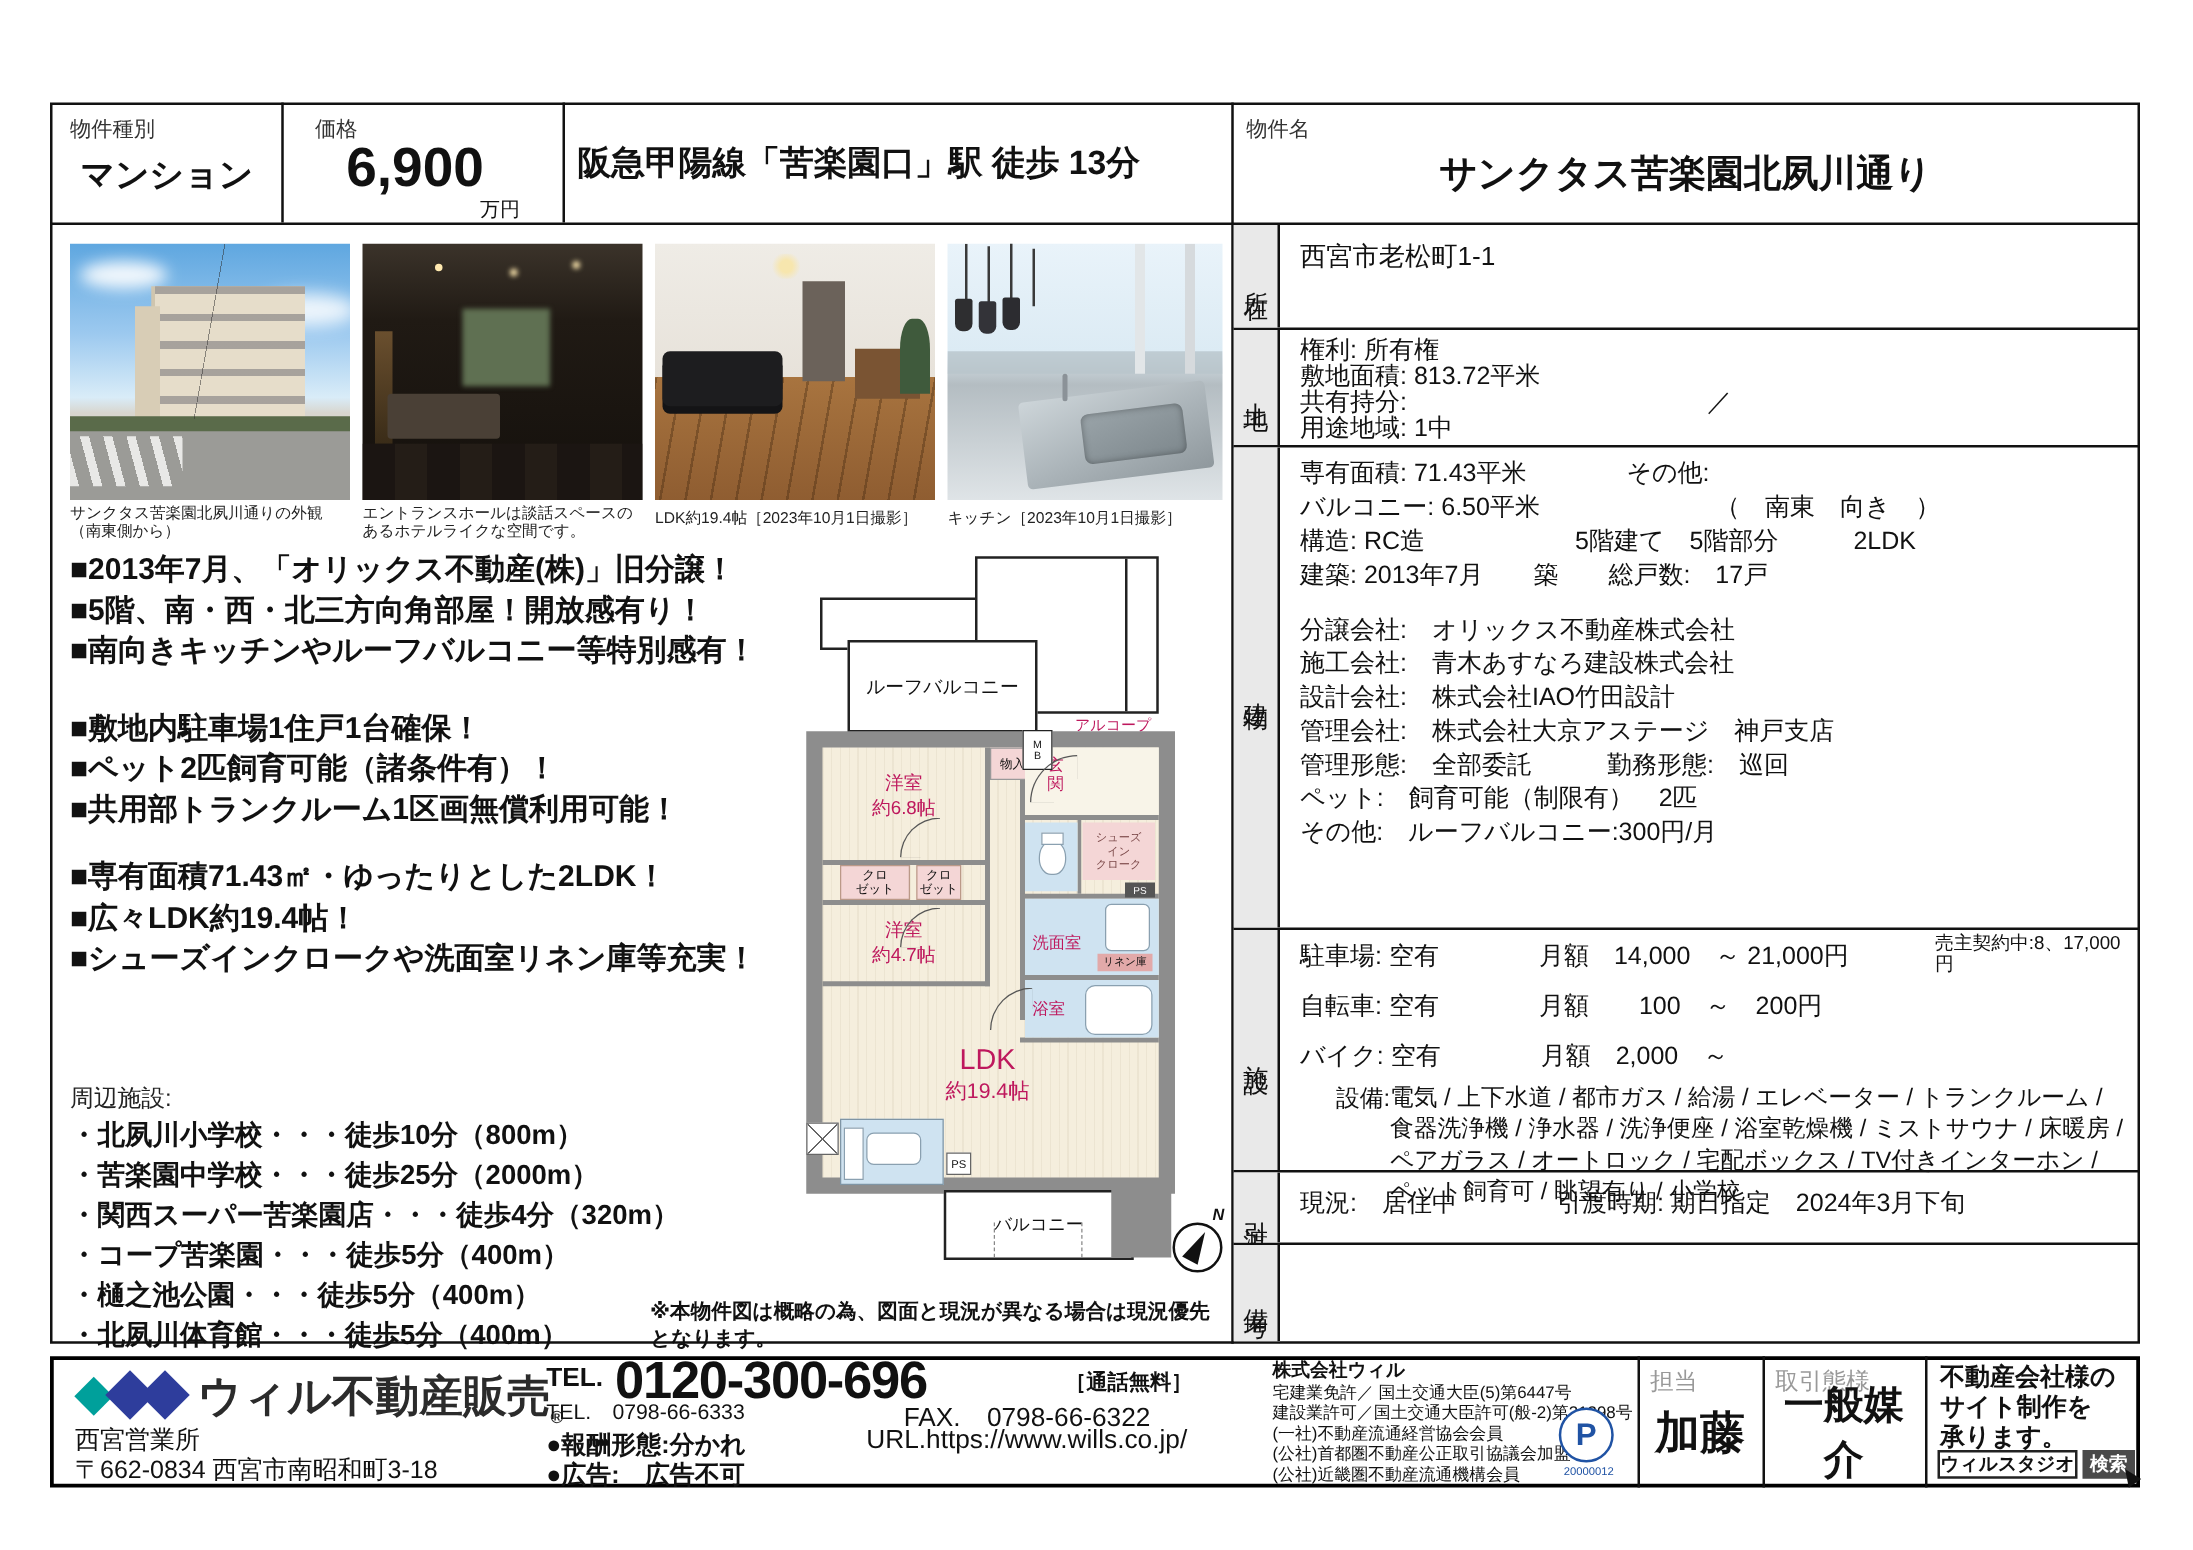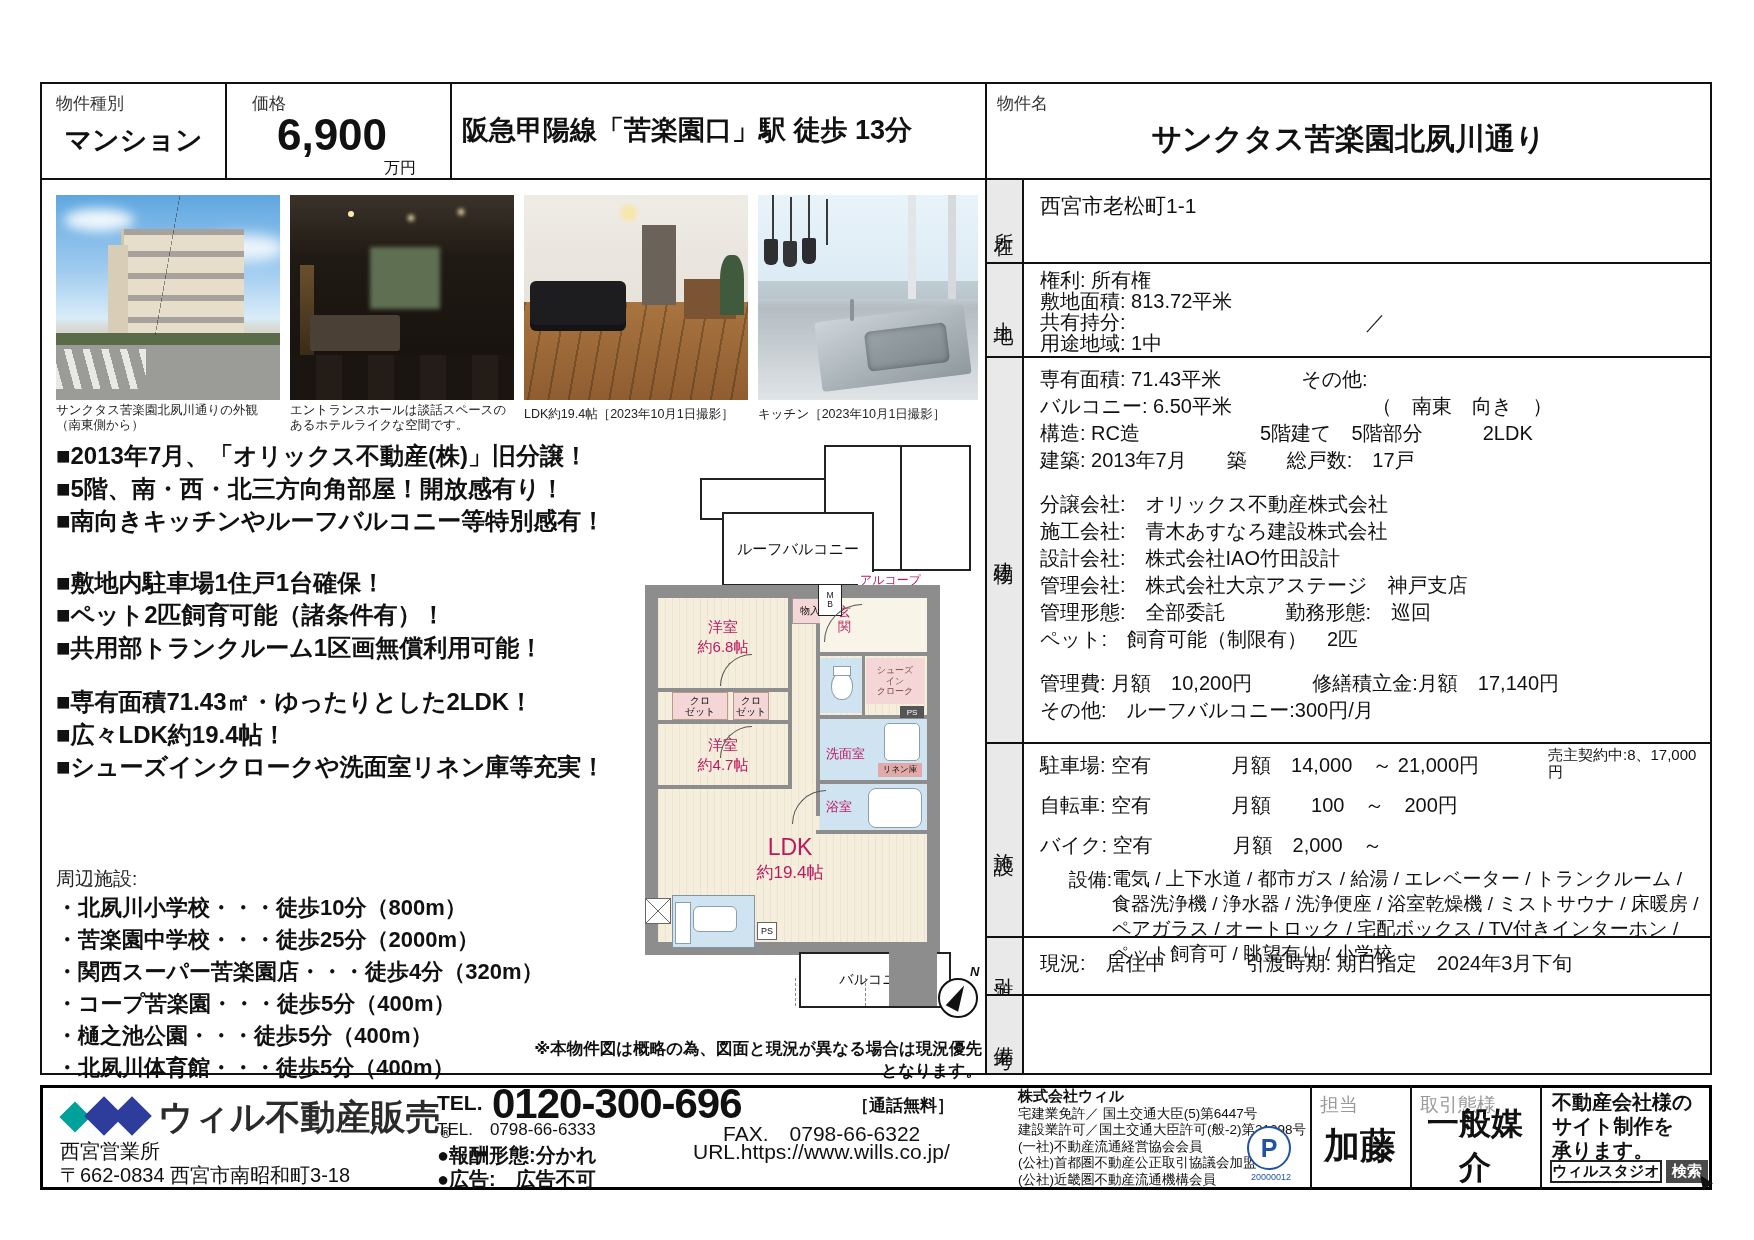--- a/index.html
+++ b/index.html
@@ -16,21 +16,21 @@
   .lbl-cell{background:#e9e9e9;border-right:2px solid #111;writing-mode:vertical-rl;display:flex;align-items:center;justify-content:center;font-size:20px;letter-spacing:4px;}
   .info-line{font-size:20px;line-height:27px;white-space:pre-wrap;}
   .hl{font-weight:bold;font-size:24px;line-height:32.5px;}
   .nearby-item{font-weight:bold;font-size:22px;line-height:32px;}
   .cap{font-size:12.5px;line-height:14.5px;color:#222;}
   
   .plan-wall{background:#8d8d8d;}
   .room-cream{background:#f5eedd;background-image:repeating-linear-gradient(90deg,rgba(120,100,60,.07) 0 1px,transparent 1px 7px);}
   .pink{background:#f4d6d6;}
   .blue{background:#cfe3f1;}
-  .outline{background:#fff;border:2px solid #222;margin-left:44px;}
+  .outline{background:#fff;border:2px solid #222;}
   .plan-label{color:#be185d;}
   .arc{border-top:1.3px solid #555;border-left:1.3px solid #555;border-radius:100% 0 0 0;}
   .chip{background:#555;color:#fff;font-size:8px;display:flex;align-items:center;justify-content:center;}
   
   .footer-box{left:40px;top:1085px;width:1672px;height:105px;border:3px solid #000;}
   .diamond{position:absolute;transform:rotate(45deg);}
   .gray-lbl{color:#999;font-size:19px;}
   .search-btn{background:#4a4a4a;color:#fff;font-weight:bold;font-size:15px;display:flex;align-items:center;justify-content:center;}
   .search-field{background:#fff;border:2px solid #222;font-weight:bold;font-size:15px;display:flex;align-items:center;justify-content:center;}
   .photo{overflow:hidden;position:absolute;}
@@ -213,21 +213,21 @@
     <div class="bx" style="left:225px;top:548px;width:0;height:28px;border-left:1.5px dashed #888;"></div>
     <div class="bx" style="left:295px;top:548px;width:0;height:28px;border-left:1.5px dashed #888;"></div>
     <div class="bx plan-wall" style="left:319px;top:518px;width:48px;height:58px;"></div>
 
     <div class="bx" style="left:368px;top:548px;width:40px;height:40px;border:2px solid #111;border-radius:50%;background:#fff;">
       <div class="abs" style="left:11px;top:4px;width:0;height:0;border-left:7px solid transparent;border-right:7px solid transparent;border-bottom:26px solid #111;transform:rotate(28deg);"></div>
     </div>
     <div class="bx" style="left:400px;top:534px;font-size:13px;font-weight:bold;font-style:italic;">N</div>
   </div>
 
-  <div class="bx" style="left:520px;top:1038px;width:462px;font-size:16.5px;font-weight:bold;text-align:right;">※本物件図は概略の為、図面と現況が異なる場合は現況優先となります。</div>
+  <div class="bx" style="left:520px;top:1038px;width:462px;font-size:16.5px;font-weight:bold;text-align:left;">※本物件図は概略の為、図面と現況が異なる場合は現況優先となります。</div>
 
   <div class="bx hline" style="left:987px;top:262px;width:725px;"></div>
   <div class="bx hline" style="left:987px;top:356px;width:725px;"></div>
   <div class="bx hline" style="left:987px;top:742px;width:725px;"></div>
   <div class="bx hline" style="left:987px;top:936px;width:725px;"></div>
   <div class="bx hline" style="left:987px;top:994px;width:725px;"></div>
 
   <div class="bx lbl-cell" style="left:987px;top:180px;width:37px;height:82px;">所在</div>
   <div class="bx lbl-cell" style="left:987px;top:264px;width:37px;height:92px;">土地</div>
   <div class="bx lbl-cell" style="left:987px;top:358px;width:37px;height:384px;">建物</div>
@@ -248,21 +248,20 @@
     <div class="info-line">専有面積: 71.43平米　　　　その他:</div>
     <div class="info-line">バルコニー: 6.50平米　　　　　　　（　南東　向き　）</div>
     <div class="info-line">構造: RC造　　　　　　5階建て　5階部分　　　2LDK</div>
     <div class="info-line">建築: 2013年7月　　築　　総戸数:　17戸</div>
     <div class="info-line" style="margin-top:17px;">分譲会社:　オリックス不動産株式会社</div>
     <div class="info-line">施工会社:　青木あすなろ建設株式会社</div>
     <div class="info-line">設計会社:　株式会社IAO竹田設計</div>
     <div class="info-line">管理会社:　株式会社大京アステージ　神戸支店</div>
     <div class="info-line">管理形態:　全部委託　　　勤務形態:　巡回</div>
     <div class="info-line">ペット:　飼育可能（制限有）　2匹</div>
-    <div class="info-line" style="margin-top:17px;">管理費: 月額　10,200円　　　修繕積立金:月額　17,140円</div>
     <div class="info-line">その他:　ルーフバルコニー:300円/月</div>
   </div>
 
   <div class="bx" style="left:1040px;top:752px;width:672px;">
     <div class="info-line">駐車場: 空有　　　　月額　14,000　～ 21,000円</div>
     <div class="info-line" style="margin-top:13px;">自転車: 空有　　　　月額　　100　～　200円</div>
     <div class="info-line" style="margin-top:13px;">バイク: 空有　　　　月額　2,000　～</div>
     <div style="display:flex;margin-top:7px;">
       <span class="info-line" style="width:72px;flex:none;font-size:19px;text-align:right;">設備:</span>
       <span style="font-size:19px;line-height:25px;width:588px;">電気 / 上下水道 / 都市ガス / 給湯 / エレベーター / トランクルーム / 食器洗浄機 / 浄水器 / 洗浄便座 / 浴室乾燥機 / ミストサウナ / 床暖房 / ペアガラス / オートロック / 宅配ボックス / TV付きインターホン / ペット飼育可 / 眺望有り / 小学校</span>

